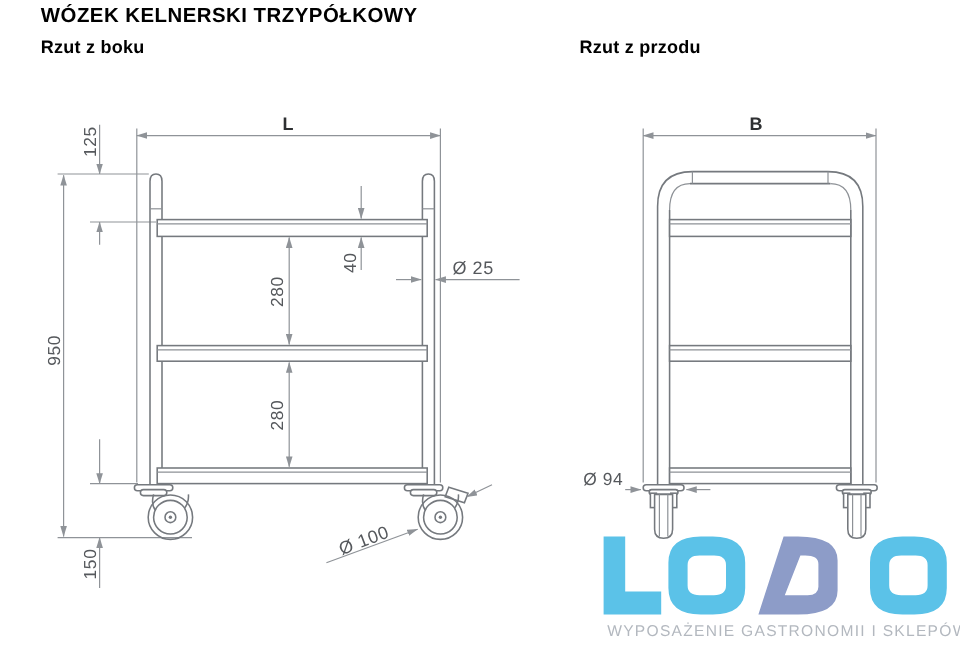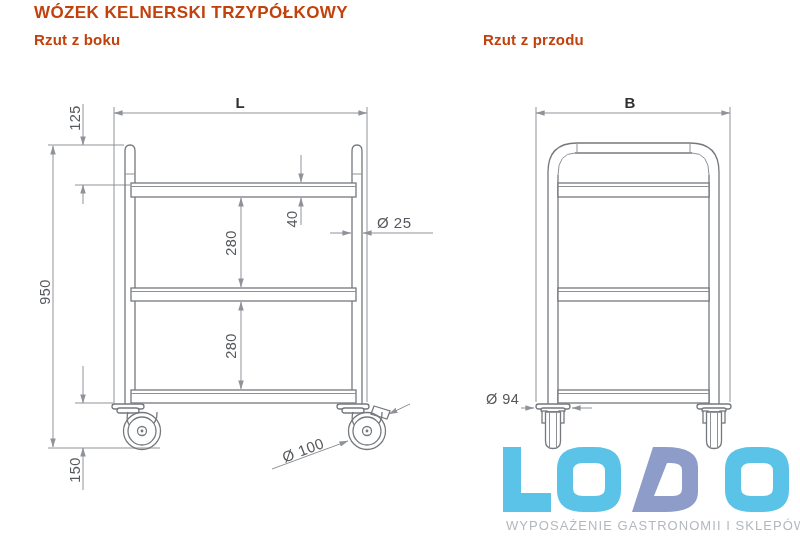--- a/index.html
+++ b/index.html
@@ -1,18 +1,18 @@
 <!DOCTYPE html>
 <html><head>
 <meta charset="utf-8">
 <style>
   html,body{margin:0;padding:0;background:#fff;}
   #stage{position:relative;width:800px;height:539px;background:#fff;overflow:hidden;
          font-family:"Liberation Sans",sans-serif;}
-  .hdr{position:absolute;color:#c2410c;font-weight:700;white-space:nowrap;}
+  .hdr{position:absolute;color:#000000;font-weight:700;white-space:nowrap;}
   #main-title{left:34px;top:3px;font-size:17px;letter-spacing:.4px;}
   .view-label{font-size:15px;letter-spacing:.2px;text-align:center;}
   #side-label{left:34px;top:31px;}
   #front-label{left:483px;top:31px;}
   svg{position:absolute;left:0;top:0;}
   .obj{stroke:#75797e;stroke-width:1.3;fill:none;}
   .objf{stroke:#75797e;stroke-width:1.3;fill:#fff;}
   .thin{stroke:#8d9196;stroke-width:1;fill:none;}
   .dim{stroke:#8f9398;stroke-width:1;fill:none;}
   .dtxt{fill:#55585c;font-size:14.5px;letter-spacing:.5px;}

